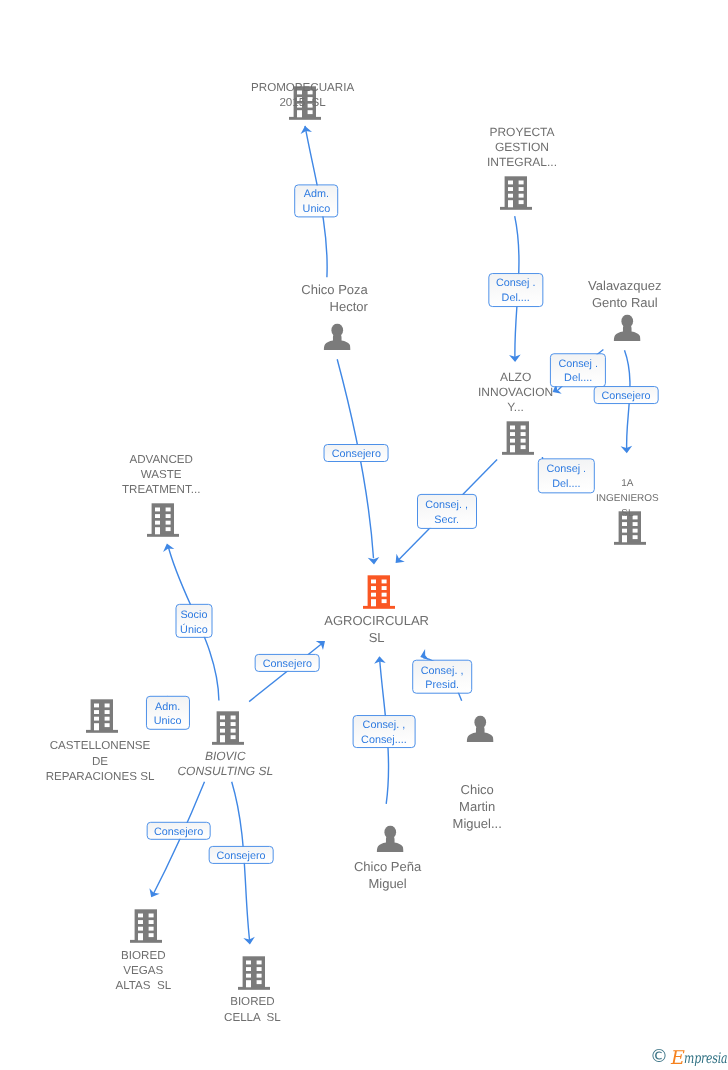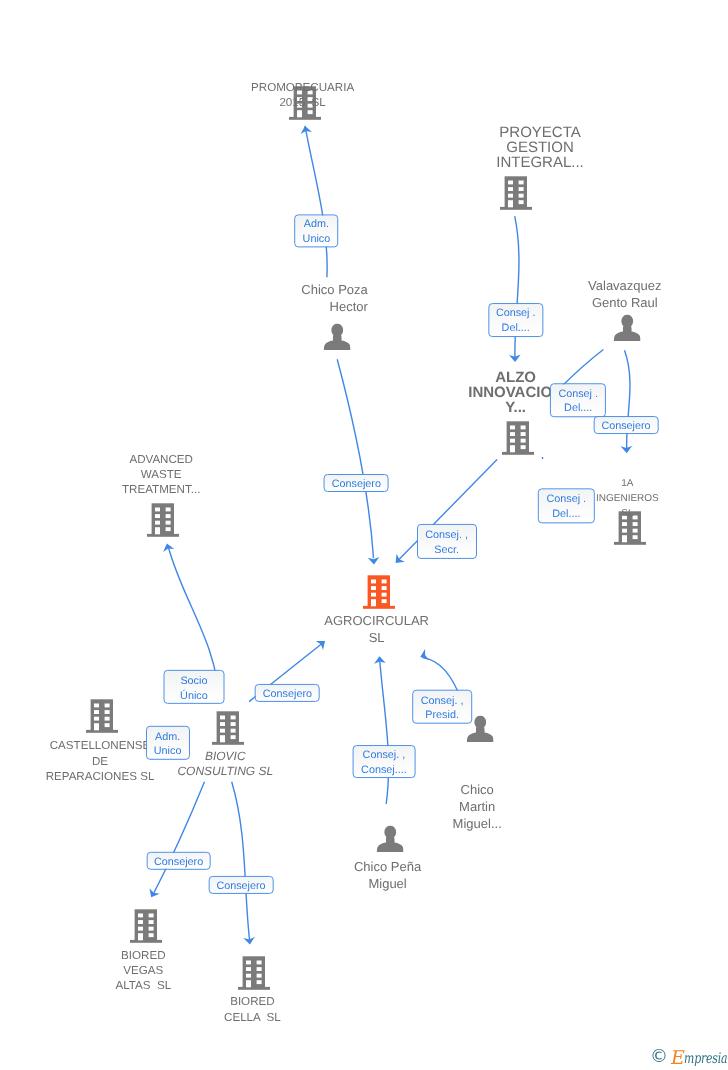--- a/index.html
+++ b/index.html
@@ -8,21 +8,21 @@
         -webkit-font-smoothing:antialiased;text-rendering:geometricPrecision;}
   #graph{position:relative;width:728px;height:1070px;transform:translateZ(0);}
   #edges{position:absolute;left:0;top:0;width:728px;height:1070px;overflow:visible;}
   .node-ico{position:absolute;transform:translate(-50%,-50%);line-height:0;}
   .node-lbl{position:absolute;transform:translateX(-50%);text-align:center;color:#6e6e6e;
             font-size:11.6px;line-height:15.2px;white-space:pre;}
   .elabel{position:absolute;transform:translate(-50%,-50%) translateZ(0);border:1.5px solid #4d90e8;
           border-radius:4px;background:linear-gradient(175deg,#f1f2f3 0%,#fcfcfc 70%,#ffffff 100%);
           color:#2d7ae0;font-size:10.8px;line-height:14.8px;text-align:center;
           white-space:pre;box-sizing:border-box;display:flex;align-items:center;justify-content:center;
-          padding-top:3px;margin-top:30px;}
+          padding-top:3px;}
   #logo{position:absolute;left:650px;top:1046px;white-space:nowrap;height:20px;width:78px;}
   #logo .c{position:absolute;left:0px;top:1.4px;color:#3a7385;font-family:"DejaVu Sans",sans-serif;
            font-size:18px;line-height:20px;}
   #logo .b1{position:absolute;left:21px;top:2.5px;font-family:"DejaVu Serif",serif;font-style:italic;
             font-size:19px;line-height:19px;color:#f5821f;}
   #logo .b2{position:absolute;left:33.5px;top:5.2px;font-family:"DejaVu Serif",serif;font-style:italic;
             font-size:14.6px;line-height:15px;color:#2c6e80;letter-spacing:-0.2px;display:block;
             transform:scaleX(0.745);transform-origin:0 50%;}
 </style>
 </head>
@@ -105,21 +105,21 @@
           <rect x="0" y="30.9" width="32" height="2.9" fill="#7b7b7b"></rect>
           <rect x="8" y="4.5" width="5" height="3.9" fill="#fff"></rect>
           <rect x="18.6" y="4.5" width="5" height="3.9" fill="#fff"></rect>
           <rect x="8" y="11.1" width="5" height="3.9" fill="#fff"></rect>
           <rect x="18.6" y="11.1" width="5" height="3.9" fill="#fff"></rect>
           <rect x="8" y="17.7" width="5" height="3.9" fill="#fff"></rect>
           <rect x="18.6" y="17.7" width="5" height="3.9" fill="#fff"></rect>
           <rect x="8" y="24.2" width="5" height="7.1" fill="#fff"></rect>
           <rect x="18.6" y="24.2" width="5" height="3.9" fill="#fff"></rect>
         </svg></div>
-      <div class="node-lbl" style="left: 540px; top: 124.642px; font-size: 15px; line-height: 15.196px;">PROYECTA
+      <div class="node-lbl" style="left: 522px; top: 124.642px; font-size: 12px; line-height: 15.196px;">PROYECTA
 GESTION
 INTEGRAL...</div>
       <div class="node-ico" style="left: 336.7px; top: 337.2px;"><svg width="27.2" height="27" viewBox="0 0 27.2 27">
           <ellipse cx="13.85" cy="6.7" rx="5.85" ry="6.6" fill="#7b7b7b"></ellipse>
           <path d="M13.85 9.6 C10.6 9.6 9.55 11.6 9.55 14.2 L9.55 17.0 C5.9 17.7 2.9 18.9 1.65 20.7 C0.7 22.1 0.42 24.4 0.4 26.6 L27.3 26.6 C27.28 24.4 27.0 22.1 26.05 20.7 C24.8 18.9 21.8 17.7 18.15 17.0 L18.15 14.2 C18.15 11.6 17.1 9.6 13.85 9.6 Z" fill="#7b7b7b"></path>
         </svg></div>
       <div class="node-lbl" style="left: 334.6px; top: 281.185px; font-size: 13px; line-height: 17.03px; text-align: right;">Chico Poza
 Hector</div>
       <div class="node-ico" style="left: 626.7px; top: 328.2px;"><svg width="27.2" height="27" viewBox="0 0 27.2 27">
           <ellipse cx="13.85" cy="6.7" rx="5.85" ry="6.6" fill="#7b7b7b"></ellipse>
@@ -132,21 +132,21 @@
           <rect x="0" y="30.9" width="32" height="2.9" fill="#7b7b7b"></rect>
           <rect x="8" y="4.5" width="5" height="3.9" fill="#fff"></rect>
           <rect x="18.6" y="4.5" width="5" height="3.9" fill="#fff"></rect>
           <rect x="8" y="11.1" width="5" height="3.9" fill="#fff"></rect>
           <rect x="18.6" y="11.1" width="5" height="3.9" fill="#fff"></rect>
           <rect x="8" y="17.7" width="5" height="3.9" fill="#fff"></rect>
           <rect x="18.6" y="17.7" width="5" height="3.9" fill="#fff"></rect>
           <rect x="8" y="24.2" width="5" height="7.1" fill="#fff"></rect>
           <rect x="18.6" y="24.2" width="5" height="3.9" fill="#fff"></rect>
         </svg></div>
-      <div class="node-lbl" style="left: 515.6px; top: 369.942px; font-size: 15px; line-height: 15.196px; font-weight: bold;">ALZO
+      <div class="node-lbl" style="left: 515.6px; top: 369.942px; font-size: 12px; line-height: 15.196px;">ALZO
 INNOVACION
 Y...</div>
       <div class="node-ico" style="left: 629.8px; top: 528.1px;"><svg width="32" height="34" viewBox="0 0 32 34">
           <rect x="4.6" y="0.3" width="22.4" height="31.2" fill="#7b7b7b"></rect>
           <rect x="0" y="30.9" width="32" height="2.9" fill="#7b7b7b"></rect>
           <rect x="8" y="4.5" width="5" height="3.9" fill="#fff"></rect>
           <rect x="18.6" y="4.5" width="5" height="3.9" fill="#fff"></rect>
           <rect x="8" y="11.1" width="5" height="3.9" fill="#fff"></rect>
           <rect x="18.6" y="11.1" width="5" height="3.9" fill="#fff"></rect>
           <rect x="8" y="17.7" width="5" height="3.9" fill="#fff"></rect>
@@ -264,21 +264,21 @@
       <div class="elabel" style="left: 356.3px; top: 453.1px; width: 64.9px; height: 18px;">Consejero</div>
       <div class="elabel" style="left: 515.7px; top: 289.8px; width: 55.3px; height: 33.9px;">Consej .
 Del....</div>
       <div class="elabel" style="left: 578.2px; top: 370.2px; width: 56.2px; height: 33.5px;">Consej .
 Del....</div>
       <div class="elabel" style="left: 626px; top: 394.9px; width: 64.7px; height: 17.9px;">Consejero</div>
       <div class="elabel" style="left: 446.6px; top: 511.4px; width: 60px; height: 34.2px;">Consej. ,
 Secr.</div>
       <div class="elabel" style="left: 566.3px; top: 476.1px; width: 56.4px; height: 35.3px;">Consej .
 Del....</div>
-      <div class="elabel" style="left: 193.9px; top: 657px; width: 61px; height: 34.3px;">Socio
+      <div class="elabel" style="left: 193.9px; top: 621px; width: 37px; height: 34.3px;">Socio
 Único</div>
       <div class="elabel" style="left: 287.4px; top: 662.8px; width: 64.7px; height: 18.2px;">Consejero</div>
       <div class="elabel" style="left: 167.6px; top: 712.6px; width: 44.1px; height: 34.4px;">Adm.
 Unico</div>
       <div class="elabel" style="left: 178.6px; top: 830.9px; width: 64.7px; height: 18.4px;">Consejero</div>
       <div class="elabel" style="left: 241px; top: 854.8px; width: 64.7px; height: 18.2px;">Consejero</div>
       <div class="elabel" style="left: 442.1px; top: 676.6px; width: 59.6px; height: 34.6px;">Consej. ,
 Presid.</div>
       <div class="elabel" style="left: 383.9px; top: 731.5px; width: 62.8px; height: 33.9px;">Consej. ,
 Consej....</div>

